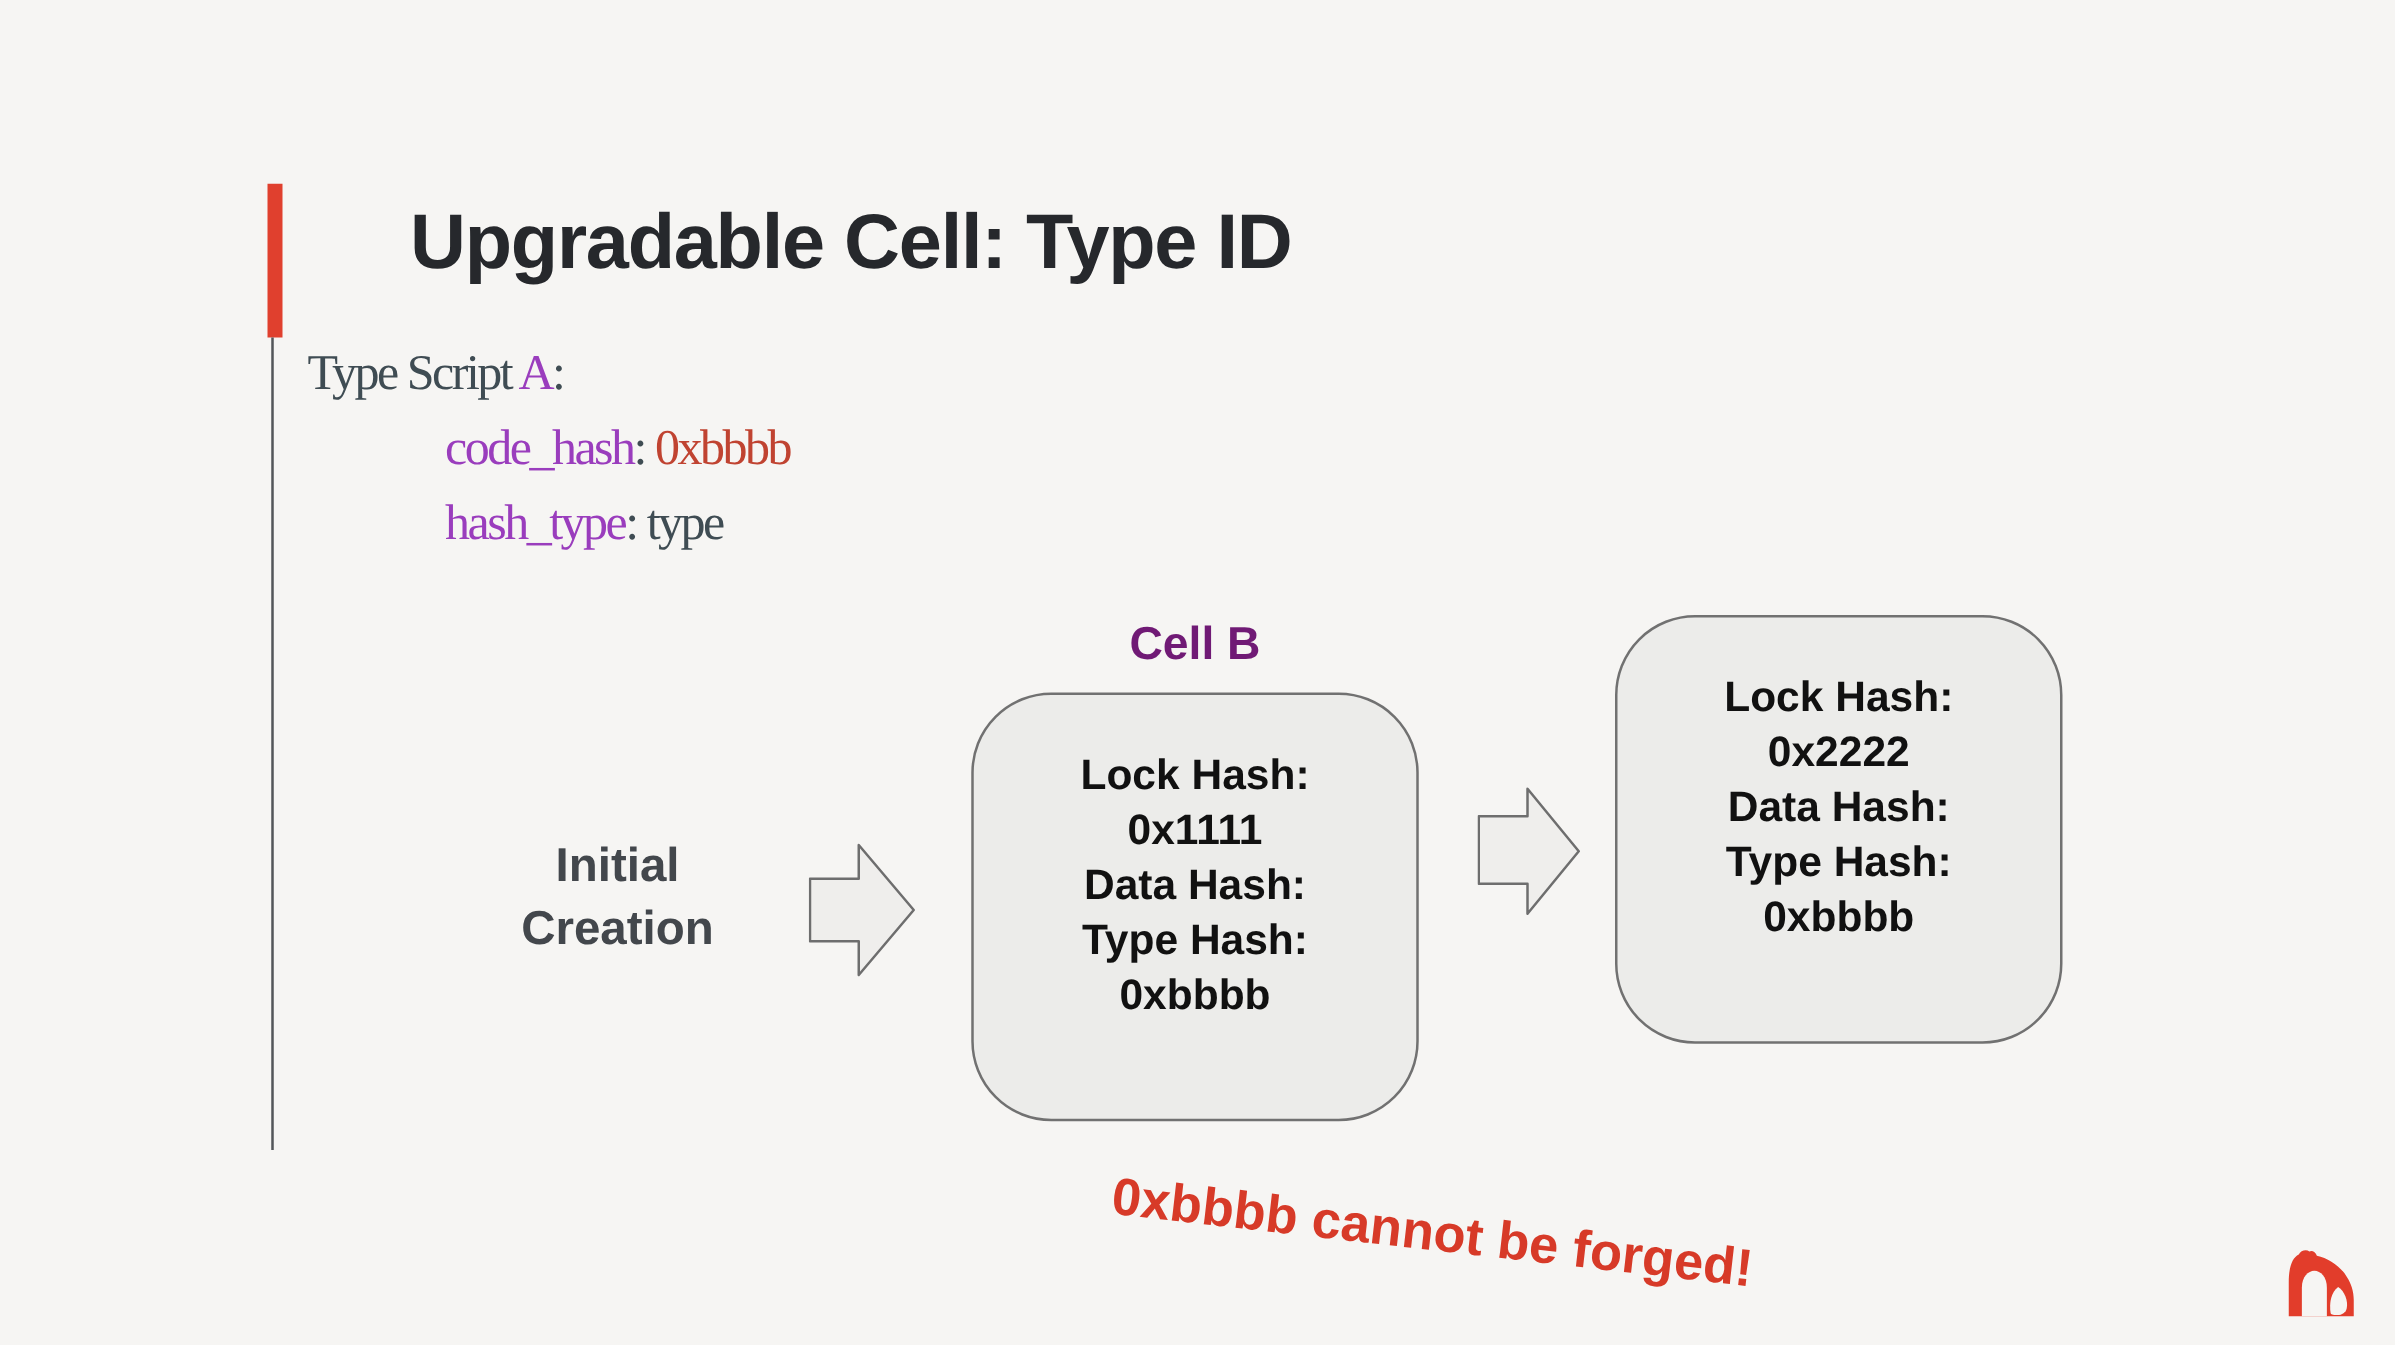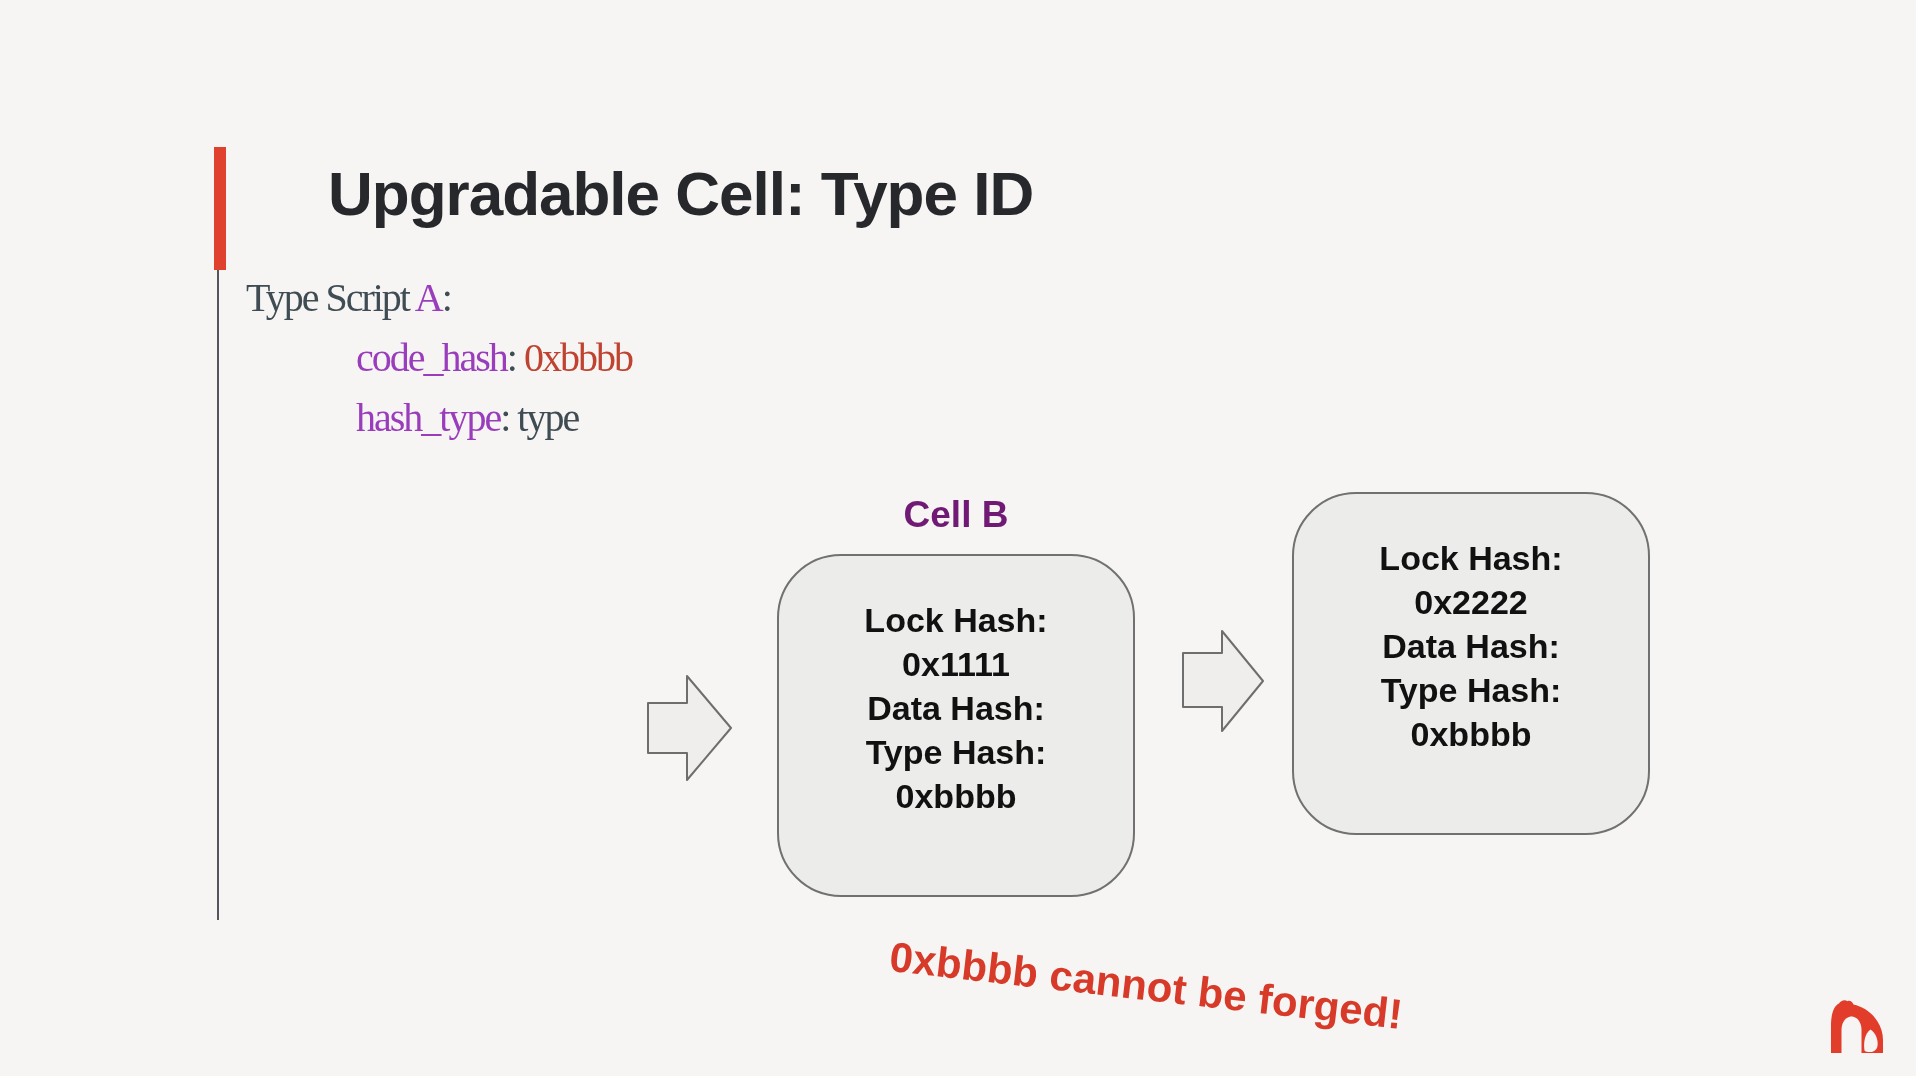--- a/index.html
+++ b/index.html
@@ -99,20 +99,24 @@
   <div class="vline"></div>
 
   <h1 class="title">Upgradable Cell: Type ID</h1>
 
   <div class="code-block">
     <div class="code-line"><span class="tok-slate">Type Script </span><span class="tok-purple">A</span><span class="tok-slate">:</span></div>
     <div class="code-line indented"><span class="tok-purple">code_hash</span><span class="tok-slate">: </span><span class="tok-red">0xbbbb</span></div>
     <div class="code-line indented"><span class="tok-purple">hash_type</span><span class="tok-slate">: </span><span class="tok-slate">type</span></div>
   </div>
 
+  <div class="flow-label">
+    <div>Initial</div>
+    <div>Creation</div>
+  </div>
 
   <svg class="arrow-svg arrow-1" width="86" height="110" viewBox="0 0 86 110">
     <polygon points="1,30 40,30 40,3 84,55 40,107 40,80 1,80" fill="#efeeec" stroke="#6e6e6e" stroke-width="2" stroke-linejoin="round"></polygon>
   </svg>
 
   <svg class="arrow-svg arrow-2" width="83" height="106" viewBox="0 0 83 106">
     <polygon points="1,25 40,25 40,3 81,53 40,103 40,79 1,79" fill="#efeeec" stroke="#6e6e6e" stroke-width="2" stroke-linejoin="round"></polygon>
   </svg>
 
   <div class="cell-group cell-b">

